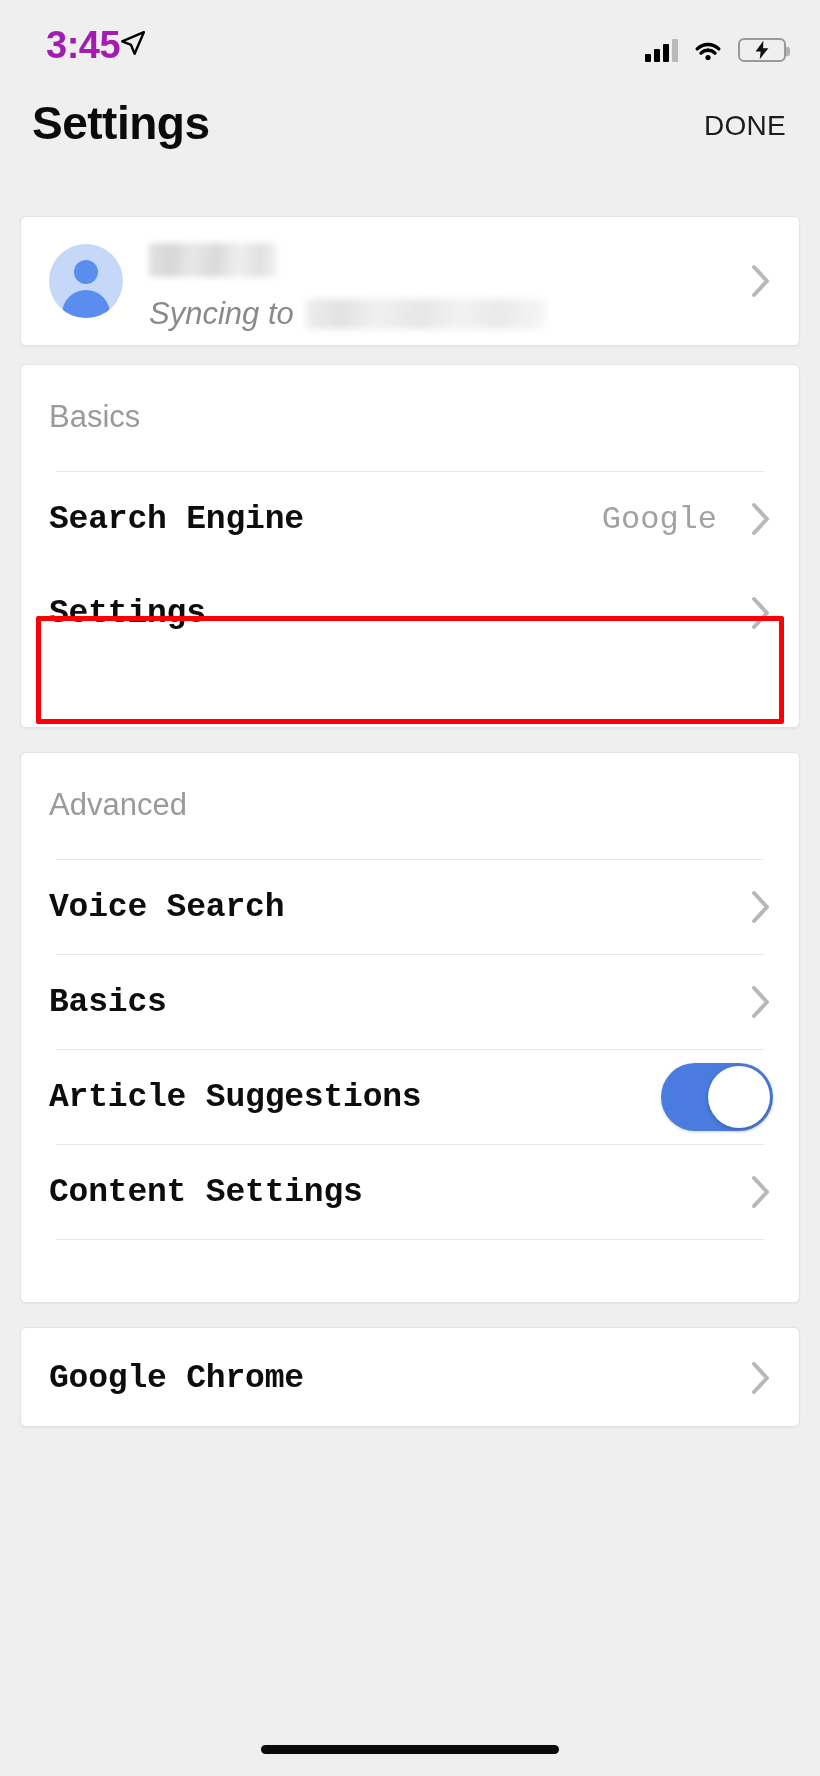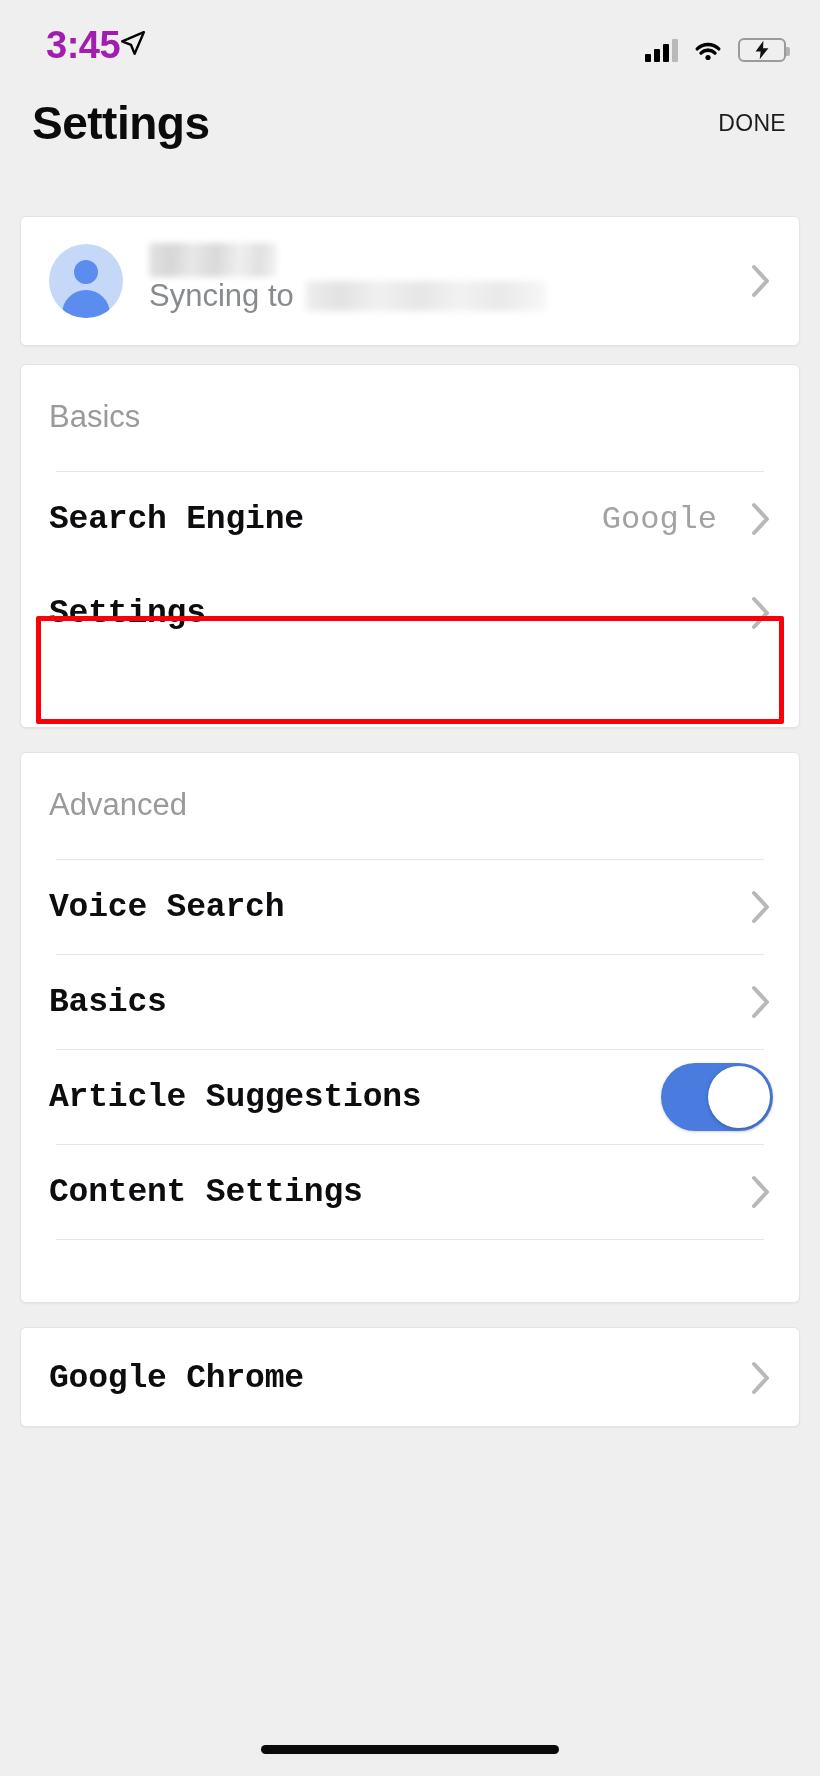--- a/index.html
+++ b/index.html
@@ -61,21 +61,21 @@
     position:absolute; left:0; top:80px;
     width:820px; height:104px;
   }
   .title {
     position:absolute; left:32px; top:16px;
     font-size:46px; font-weight:700; color:#0b0b0b;
     letter-spacing:-0.5px;
   }
   .done {
     position:absolute; right:34px; top:30px;
-    font-size:23px; font-weight:400; color:#1c1c1e;
+    font-size:28px; font-weight:400; color:#1c1c1e;
     letter-spacing:0.3px;
   }
 
   
   .card {
     position:absolute; left:20px; width:780px;
     background:#fff; border-radius:6px;
     border:1px solid #e3e3e5;
     box-shadow:0 1px 2px rgba(0,0,0,0.05);
     overflow:hidden;
@@ -106,21 +106,21 @@
   .acct-text{
     position:absolute; left:128px; top:26px;
     width:560px;
   }
   .blur-name{
     width:128px; height:34px; border-radius:3px;
     background:linear-gradient(95deg,#e2e2e2 0%,#d6d6d6 18%,#e8e8e8 34%,#d9d9d9 52%,#efefef 70%,#e0e0e0 86%,#f4f4f4 100%);
     filter:blur(3px);
   }
   .acct-sync{
-    display:flex; align-items:center; gap:0; margin-top:1px;
+    display:flex; align-items:center; gap:0; margin-top:19px;font-style:italic;
   }
   .sync-label{
     font-size:31px; color:#888b8d; font-weight:400;
   }
   .blur-email{
     margin-left:12px;
     width:240px; height:30px; border-radius:3px;
     background:linear-gradient(95deg,#ededed 0%,#e2e2e2 15%,#f0f0f0 30%,#e6e6e6 48%,#f2f2f2 64%,#e9e9e9 80%,#f7f7f7 100%);
     filter:blur(3.5px);
   }

